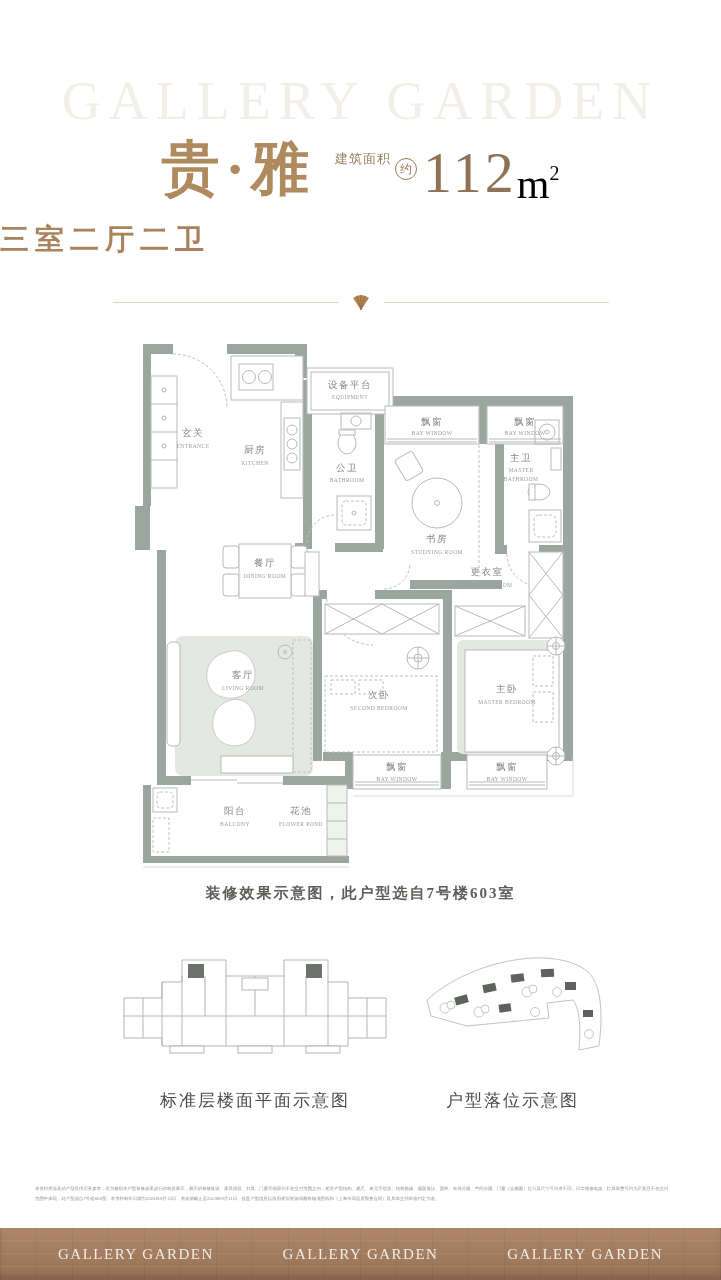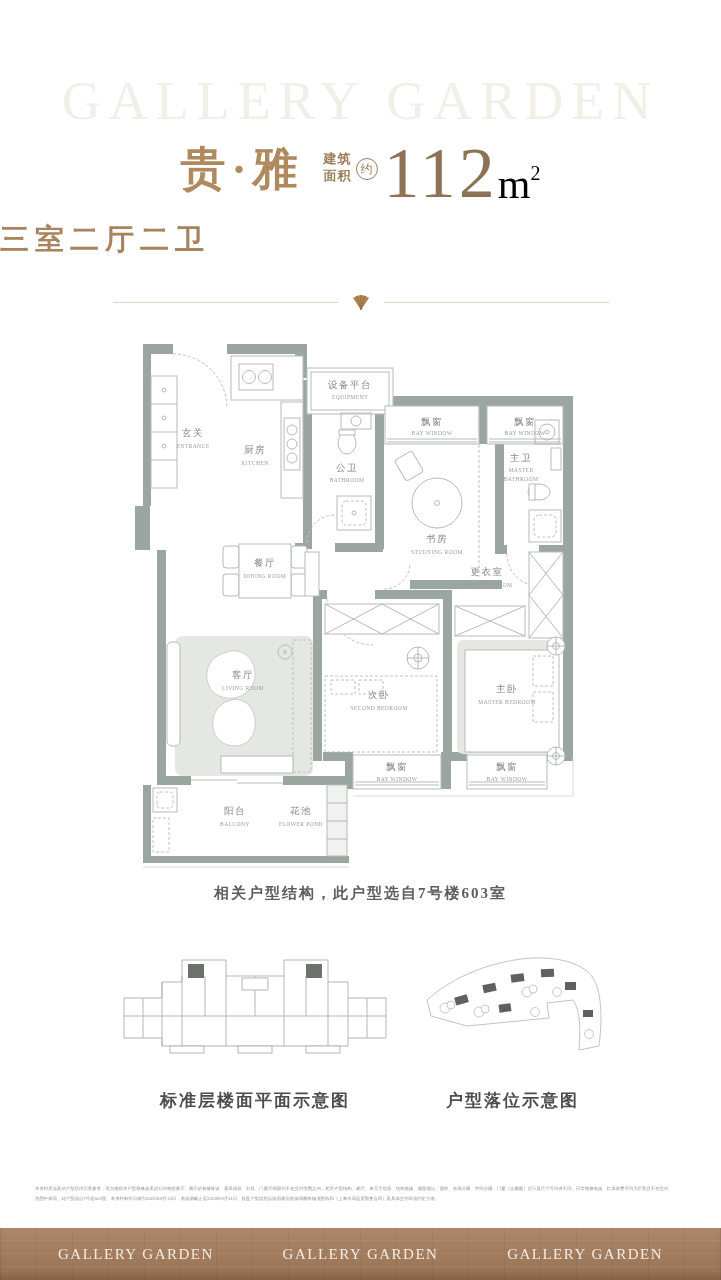--- a/index.html
+++ b/index.html
@@ -4,27 +4,27 @@
 <style>
   html,body{margin:0;padding:0;background:#fff;}
   .page{position:relative;width:721px;height:1280px;background:#ffffff;overflow:hidden;
         font-family:"Liberation Serif", serif;}
   
   .watermark{position:absolute;top:70px;left:0;width:100%;text-align:center;
     font-size:54px;letter-spacing:8px;color:#f1efe8;font-weight:400;white-space:nowrap;}
   
   .title-row{position:absolute;top:138px;left:0;width:100%;display:flex;
     justify-content:center;align-items:flex-start;}
-  .title-cn{font-size:45px;line-height:62px;font-weight:700;color:#b08a5f;letter-spacing:6px;}
+  .title-cn{font-size:58px;line-height:62px;font-weight:700;color:#b08a5f;letter-spacing:6px;}
   .area-group{display:flex;align-items:flex-start;margin-left:20px;margin-top:6px;}
-  .area-label{display:flex;flex-direction:column;justify-content:center;margin-top:6px;
-    font-size:13px;line-height:17px;color:#9b7c59;font-weight:700;letter-spacing:1px;align-items:center;}
+  .area-label{display:flex;justify-content:center;margin-top:6px;
+    font-size:13px;line-height:17px;color:#9b7c59;font-weight:400;letter-spacing:1px;align-items:center;}
   .approx-badge{width:20px;height:20px;border:1px solid #9b7c59;border-radius:50%;
     color:#9b7c59;font-size:12px;line-height:20px;text-align:center;margin:14px 6px 0 4px;}
-  .area-value{font-size:72px;line-height:58px;color:#8d7256;letter-spacing:3px;font-weight:500;}
+  .area-value{font-size:58px;line-height:58px;color:#8d7256;letter-spacing:3px;font-weight:500;}
   .area-unit{font-size:42px;line-height:58px;color:#000000;font-weight:500;}
   .area-unit sup{font-size:20px;vertical-align:18px;}
   .subtitle{position:absolute;top:220px;left:0;width:100%;text-align:left;
     font-size:29px;letter-spacing:6px;color:#a8835d;font-weight:600;}
   
   .divider{position:absolute;top:292px;left:50%;transform:translateX(-50%);
     width:496px;height:20px;display:flex;align-items:center;}
   .divider .line{flex:1;height:1px;background:#dcd5c5;}
   .divider .gem{margin:0 12px;display:block;}
   
@@ -38,21 +38,21 @@
   .plan .pond{fill:#f0f2f0;stroke:#b5bbb7;stroke-width:1;}
   .plan text{text-anchor:middle;font-family:"Liberation Serif", serif;}
   .plan .cn{font-size:9.5px;fill:#838884;letter-spacing:1.5px;}
   .plan .en{font-size:5.6px;fill:#9aa09b;letter-spacing:0.4px;}
   .caption{position:absolute;top:884px;left:0;width:100%;text-align:center;
     font-size:15px;letter-spacing:2px;color:#5d5d59;font-weight:600;}
   
   .diagram{position:absolute;top:948px;text-align:center;}
   .diagram-left{left:110px;width:290px;}
   .diagram-right{left:415px;width:195px;}
-  .diagram-label{margin-top:12px;font-size:17px;letter-spacing:2px;color:#4c4c49;font-weight:700;}
+  .diagram-label{margin-top:12px;font-size:17px;letter-spacing:2px;color:#4c4c49;font-weight:400;}
   .dg{stroke:#b2b7b3;fill:#ffffff;stroke-width:1;}
   .dgl{stroke:#b2b7b3;fill:none;stroke-width:1;}
   .dgd{fill:#6d726d;stroke:none;}
   .site{stroke:#c0c4c0;fill:#ffffff;stroke-width:1;}
   .siteb{fill:#5d625d;stroke:none;}
   .sitec{fill:#ffffff;stroke:#c6cac6;stroke-width:1;}
   
   .disclaimer{position:absolute;left:35px;top:1184px;width:1302px;
     transform:scale(0.5);transform-origin:0 0;
     font-size:8.8px;line-height:19px;color:#90908c;text-align:justify;
@@ -311,21 +311,21 @@
       <path class="s" d="M192 463 H212 M192 481 H212 M192 499 H212"></path>
       <text class="cn" x="100" y="474">阳台</text>
       <text class="en" x="100" y="486">BALCONY</text>
       <text class="cn" x="166" y="474">花池</text>
       <text class="en" x="166" y="486">FLOWER POND</text>
     </g>
 
     <path class="lite" d="M218 456 H438 M438 418 V456 M8 527 H214"></path>
   </svg>
 
-  <div class="caption">相关户型结构，此户型选自7号楼603室</div>
+  <div class="caption">装修效果示意图，此户型选自7号楼603室</div>
 
   <div class="diagram diagram-left">
     <svg width="290" height="125" viewBox="0 0 290 125">
       <path class="dg" d="M14 50 H52 V34 H72 V12 H116 V28 H174 V12 H218 V34 H238 V50 H276 V90 H238 V98 H52 V90 H14 Z"></path>
       <path class="dgl" d="M14 68 H276 M52 34 V98 M72 28 V98 M116 28 V98 M174 28 V98 M218 34 V98 M238 50 V90 M95 28 V68 M145 28 V68 M196 28 V68 M33 50 V90 M257 50 V90"></path>
       <rect class="dg" x="132" y="30" width="26" height="12"></rect>
       <rect class="dgd" x="78" y="16" width="16" height="14"></rect>
       <rect class="dgd" x="196" y="16" width="16" height="14"></rect>
       <rect class="dg" x="60" y="98" width="34" height="7"></rect>
       <rect class="dg" x="128" y="98" width="34" height="7"></rect>

